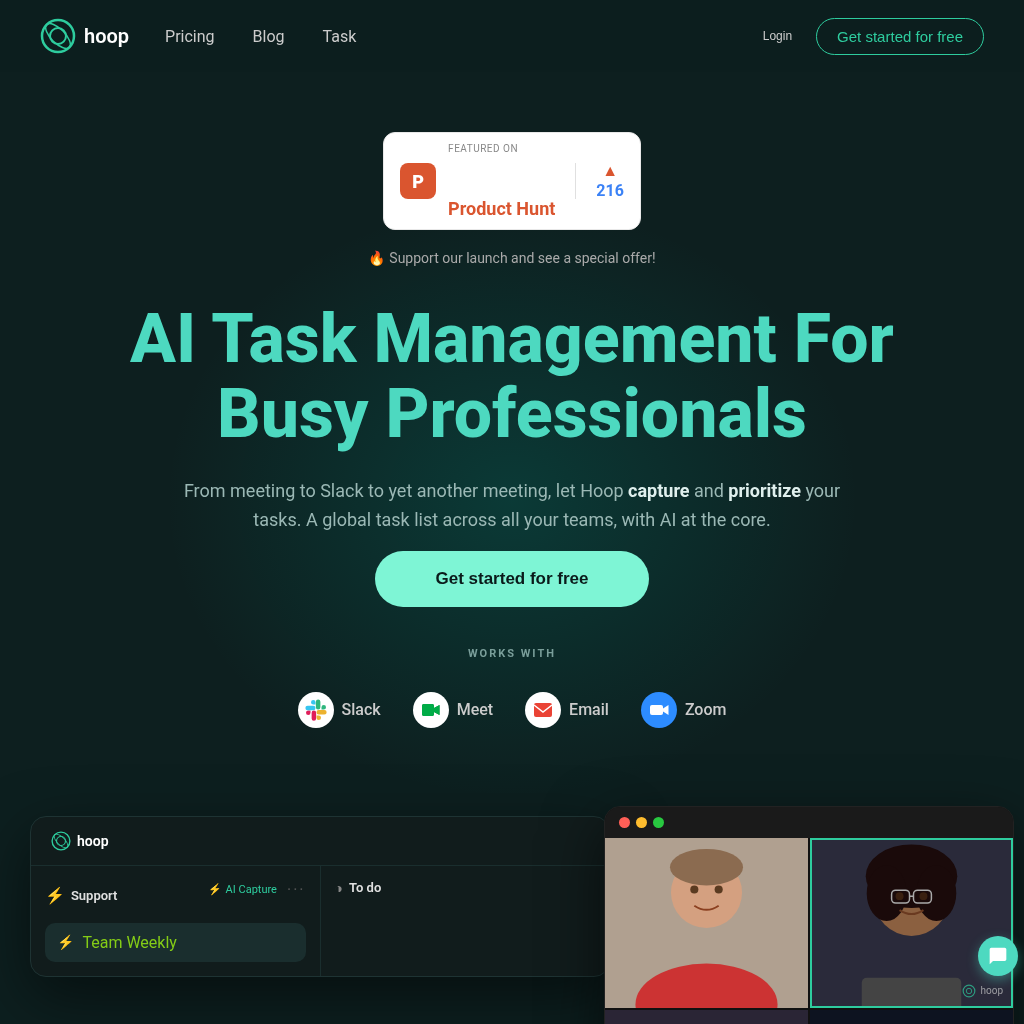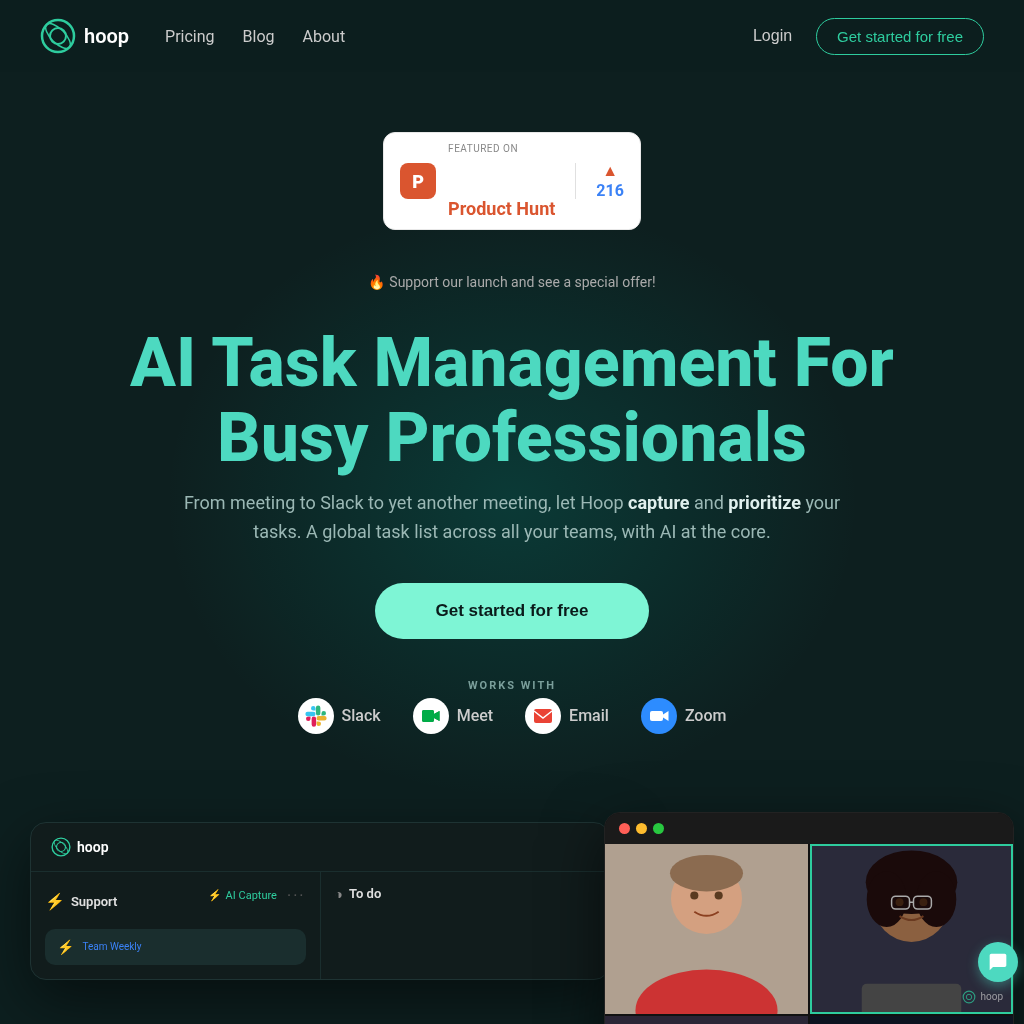--- a/index.html
+++ b/index.html
@@ -53,39 +53,39 @@
       width: 36px;
       height: 36px;
     }
     .logo-text {
       color: #fff;
       font-size: 20px;
       font-weight: 600;
     }
     .nav-links {
       display: flex;
-      gap: 28px;
+      gap: 38px;
     }
     .nav-link {
       color: #ccc;
       text-decoration: none;
       font-size: 16px;
       font-weight: 400;
       cursor: pointer;
     }
     .nav-right {
       display: flex;
       align-items: center;
       gap: 24px;
     }
     .btn-login {
       color: #ccc;
       background: none;
       border: none;
-      font-size: 16px;
+      font-size: 12px;
       cursor: pointer;
     }
     .btn-get-started-nav {
       background: transparent;
       border: 1.5px solid #2ecc9e;
       color: #2ecc9e;
       padding: 9px 20px;
       border-radius: 24px;
       font-size: 15px;
       cursor: pointer;
@@ -166,40 +166,39 @@
       color: #3b82f6;
     }
 
     .ph-sub {
       font-size: 14px;
       color: #aaa;
       margin-bottom: 36px;
       display: flex;
       align-items: center;
       gap: 6px;
-      margin-top: 24px;
     }
 
     .hero-title {
       font-size: 68px;
       font-weight: 800;
       line-height: 1.1;
       text-align: center;
       color: #4dd9c0;
-      margin-bottom: 12px;
+      margin-bottom: 24px;
       max-width: 800px;
     }
 
     .hero-subtitle {
       font-size: 18px;
       color: #9bb8b5;
       text-align: center;
       max-width: 660px;
       line-height: 1.65;
-      margin-bottom: 36px;
+      margin-bottom: 16px;
     }
     .hero-subtitle strong {
       color: #e0f0ee;
       font-weight: 700;
     }
 
     .btn-hero {
       background: #7ef5d5;
       color: #0a1a1a;
       border: none;
@@ -209,21 +208,21 @@
       font-weight: 600;
       cursor: pointer;
       margin-bottom: 40px;
     }
 
     
     .works-with-section {
       display: flex;
       flex-direction: column;
       align-items: center;
-      gap: 6px;
+      gap: 32px;
       margin-bottom: 48px;
     }
     .works-with-label {
       font-size: 11px;
       font-weight: 700;
       letter-spacing: 2px;
       color: #7a9e9a;
       text-transform: uppercase;
     }
     .integrations {
@@ -329,22 +328,22 @@
       padding: 10px 12px;
       display: flex;
       align-items: center;
       gap: 8px;
     }
     .task-icon-green {
       color: #2ecc9e;
       font-size: 14px;
     }
     .task-text {
-      font-size: 10px;
-      color: #3b82f6;
+      font-size: 16px;
+      color: #84cc16;
     }
 
     
     .video-window {
       position: absolute;
       right: 10px;
       top: -10px;
       width: 410px;
       background: #111;
       border-radius: 16px;
@@ -423,21 +422,21 @@
       <svg class="logo-icon" viewBox="0 0 36 36" fill="none" xmlns="http://www.w3.org/2000/svg">
         <circle cx="18" cy="18" r="16" stroke="#2ecc9e" stroke-width="2.5" fill="none"></circle>
         <circle cx="18" cy="18" r="8" stroke="#2ecc9e" stroke-width="2" fill="none"></circle>
         <ellipse cx="18" cy="18" rx="16" ry="7" stroke="#2ecc9e" stroke-width="1.5" fill="none" transform="rotate(45 18 18)"></ellipse>
       </svg>
       <span class="logo-text">hoop</span>
     </a>
     <div class="nav-links">
       <a class="nav-link" href="#">Pricing</a>
       <a class="nav-link" href="#">Blog</a>
-      <a class="nav-link" href="#">About</a>
+      <a class="nav-link" href="#">Task</a>
     </div>
   </div>
   <div class="nav-right">
     <button class="btn-login">Login</button>
     <button class="btn-get-started-nav">Get started for free</button>
   </div>
 </nav>
 
 <section class="hero">
 

